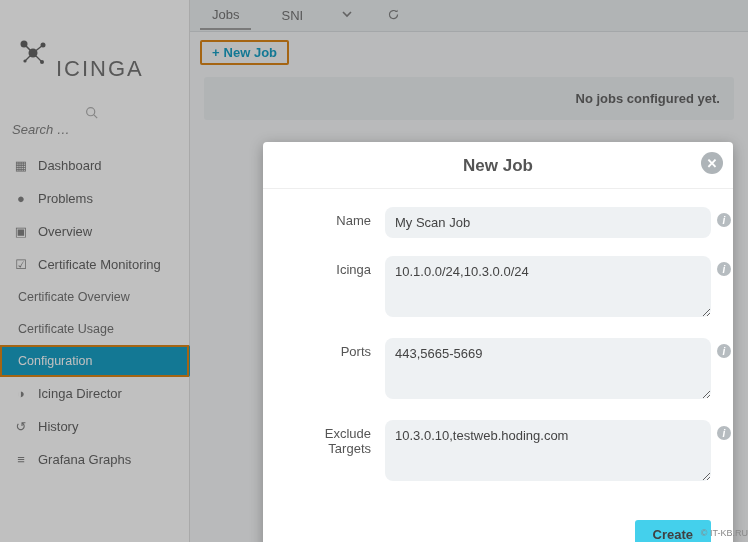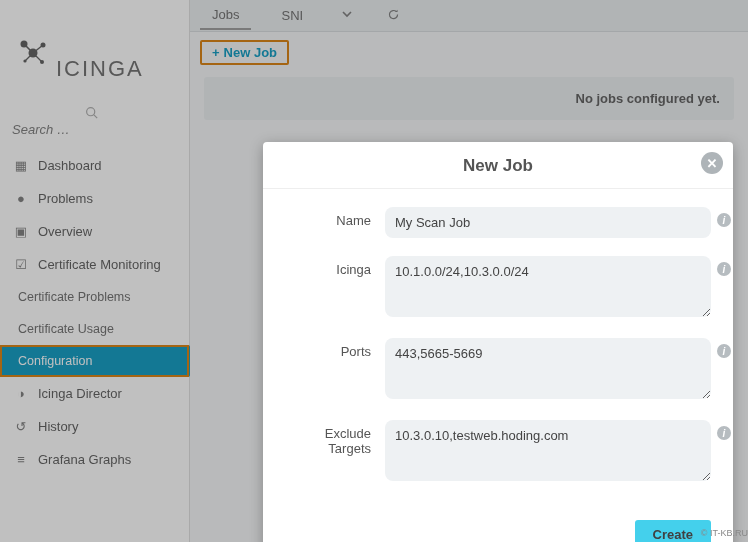--- a/index.html
+++ b/index.html
@@ -307,21 +307,21 @@
       </div>
       <div class="nav-item">
         <span class="icon">▣</span>
         <span>Overview</span>
       </div>
       <div class="nav-item">
         <span class="icon">☑</span>
         <span>Certificate Monitoring</span>
       </div>
       <div class="nav-item sub">
-        <span>Certificate Problems</span>
+        <span>Certificate Overview</span>
       </div>
       <div class="nav-item sub">
         <span>Certificate Usage</span>
       </div>
       <div class="nav-item sub active">
         <span>Configuration</span>
       </div>
       <div class="nav-item">
         <span class="icon">◑</span>
         <span>Icinga Director</span>

